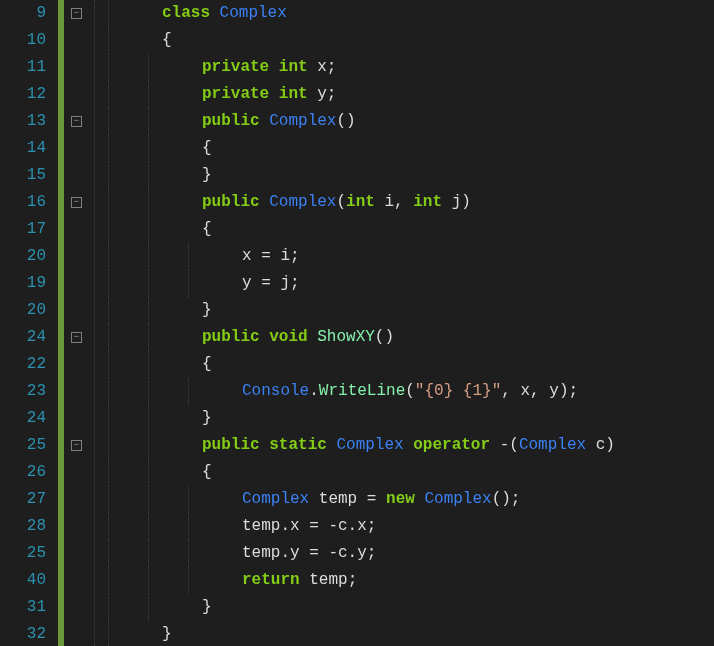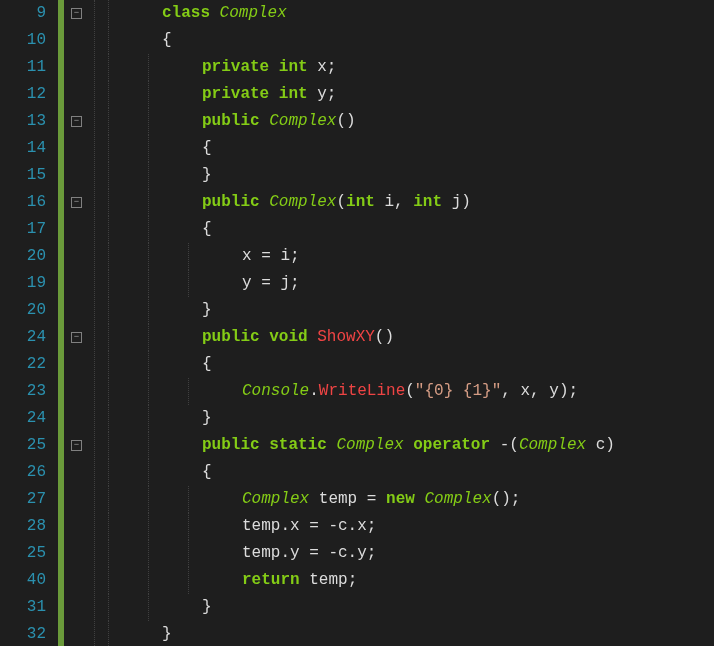--- a/index.html
+++ b/index.html
@@ -81,22 +81,22 @@
   position: relative;
 }
 .indent-guide {
   position: absolute;
   width: 0;
   border-left: 1px dotted #404040;
   top: 0;
   height: 100%;
 }
 .kw { color: #84cc16; font-weight: bold; }
-.type { color: #84cc16; font-style: italic; }
-.method { color: #ef4444; text-align: right; }
+.type { color: #3b82f6; }
+.method { color: #86efac; text-align: right; }
 .str { color: #d69d85; }
 .punct { color: #dcdcdc; }
 .ident { color: #dcdcdc; }
 </style>
 </head>
 <body>
 
 <div class="editor">
   <div class="gutter" id="gutter">
       <div class="gutter-line">9</div>

